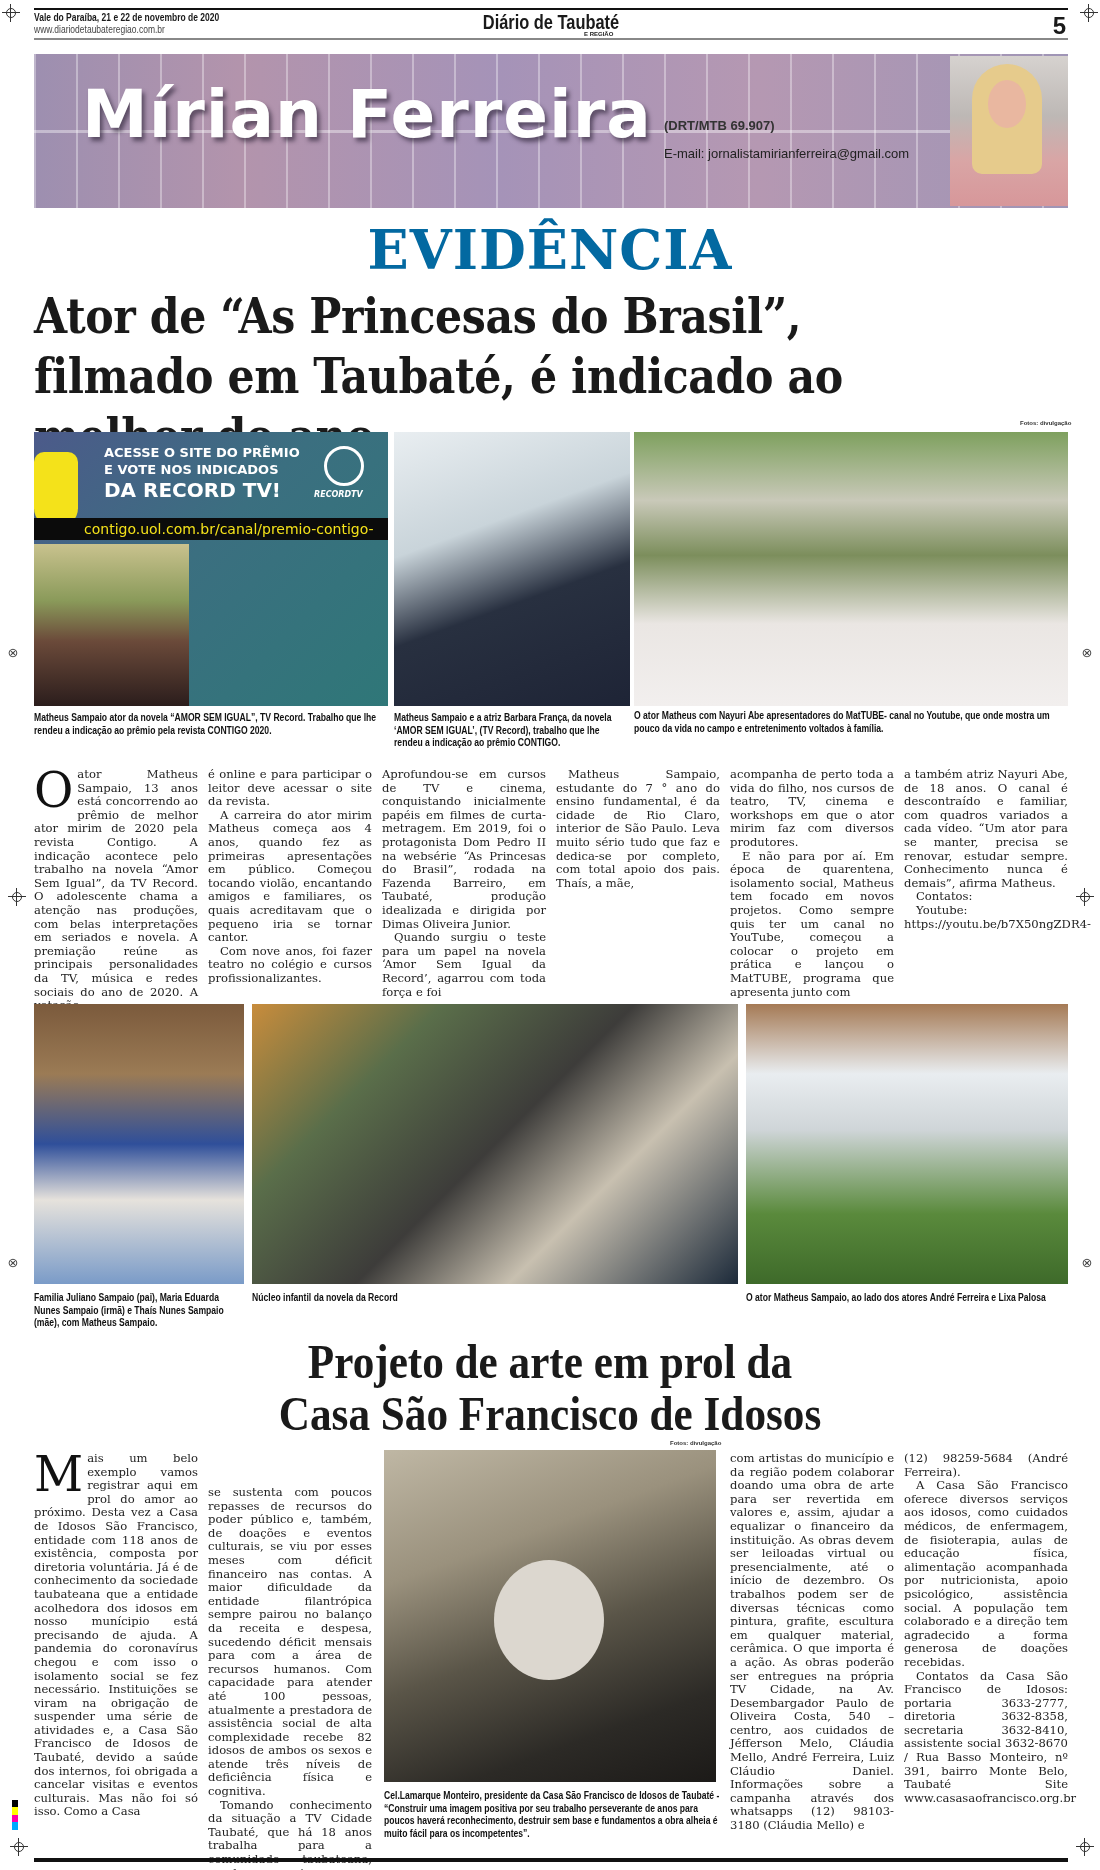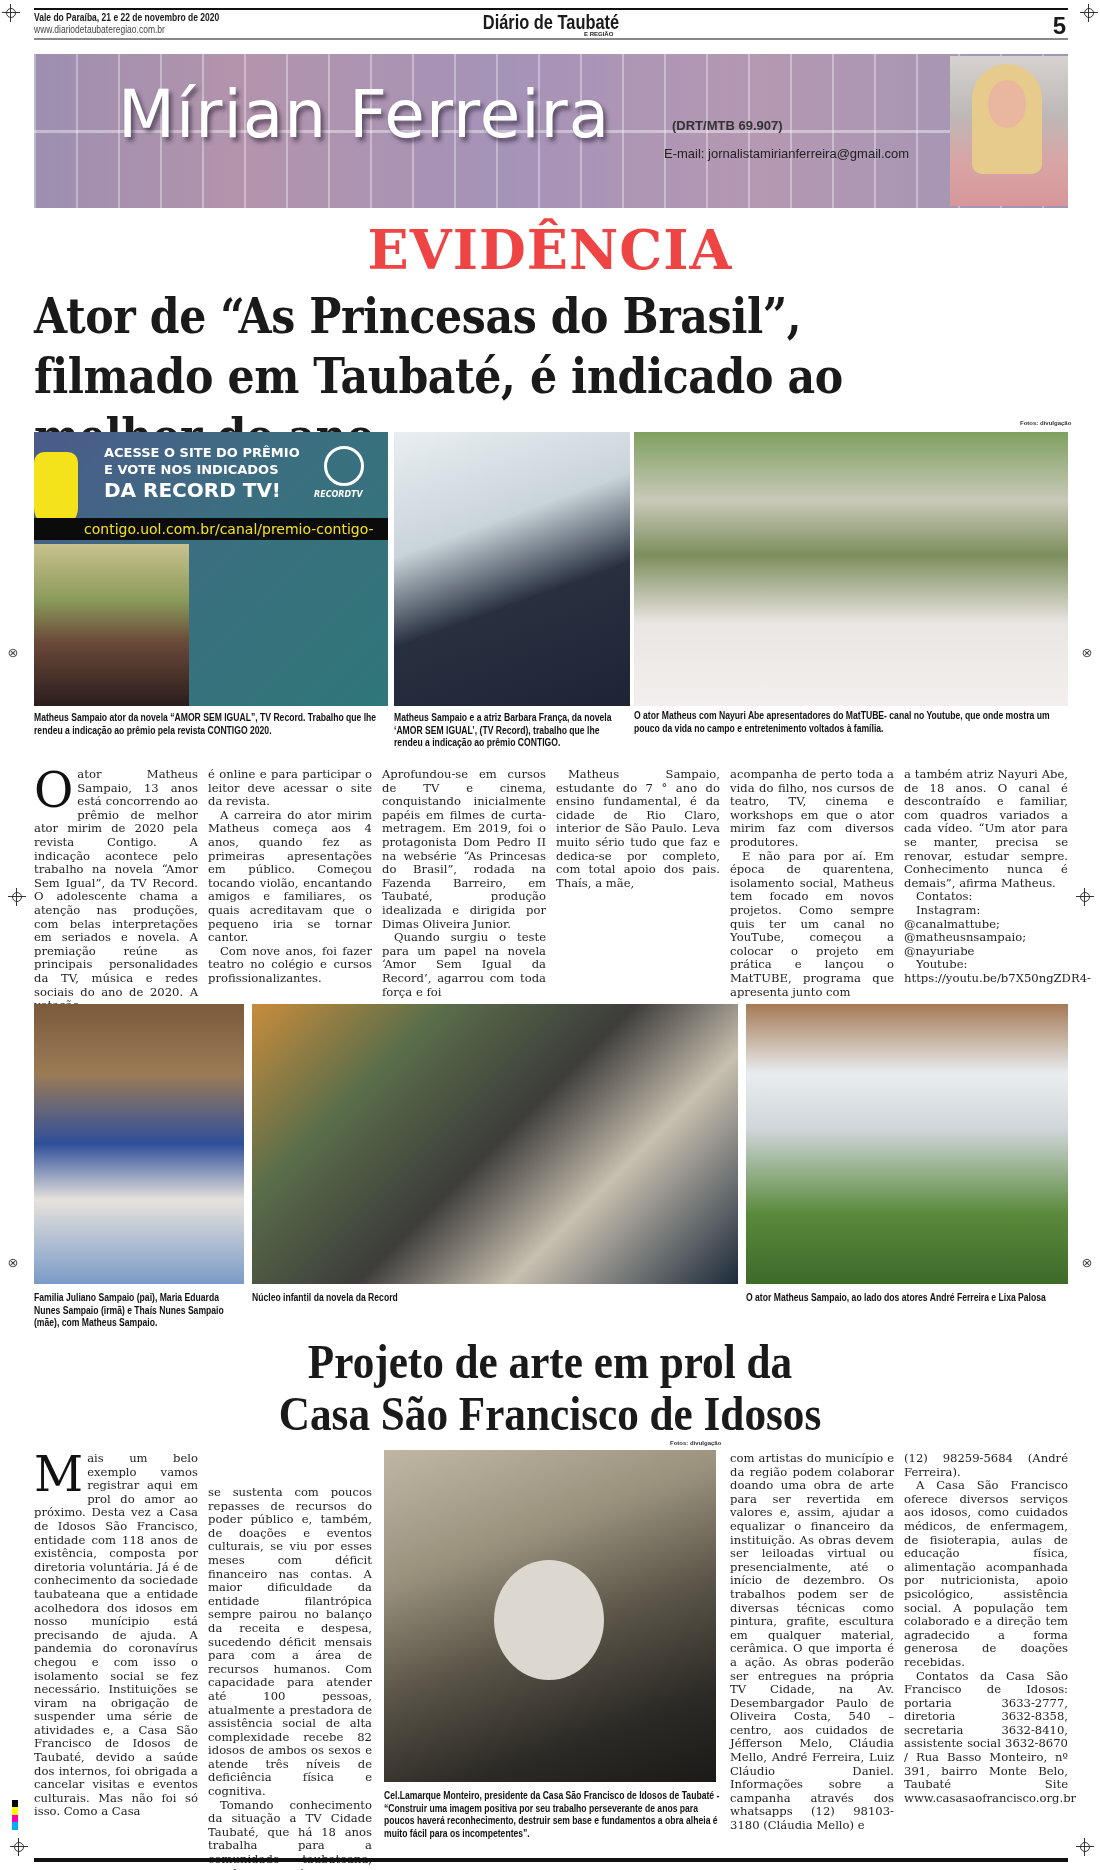--- a/index.html
+++ b/index.html
@@ -20,29 +20,29 @@
   .mh-title { position: absolute; left: 0; right: 0; top: 1px; text-align: center; font-family: "Liberation Sans", sans-serif; font-weight: bold; font-size: 20px; line-height: 22px; transform: scaleX(0.82); }
   .mh-sub { position: absolute; left: 550px; top: 21px; font-family: "Liberation Sans", sans-serif; font-size: 6px; font-weight: bold; }
   .mh-page { position: absolute; right: 2px; top: 2px; font-family: "Liberation Sans", sans-serif; font-weight: bold; font-size: 24px; }
 
   
   .banner { position: absolute; left: 34px; top: 54px; width: 1034px; height: 154px; overflow: hidden;
     background:
       repeating-linear-gradient(90deg, rgba(255,255,255,0.35) 0 2px, transparent 2px 42px),
       linear-gradient(180deg, transparent 0 76px, rgba(255,255,255,0.4) 76px 79px, transparent 79px),
       linear-gradient(90deg, #9d8fb0 0%, #b394ac 20%, #a593b8 45%, #b598b2 70%, #9f95b6 100%); }
-  .banner-name { position: absolute; left: 48px; top: 22px; font-family: "DejaVu Sans", sans-serif; font-weight: normal; font-size: 66px; color: #fff; letter-spacing: 1px; text-shadow: 3px 4px 4px rgba(40,30,50,0.6); margin-left: 36px; }
-  .banner-reg { position: absolute; left: 630px; top: 64px; font-family: "Liberation Sans", sans-serif; font-weight: bold; font-size: 13px; color: #333; margin-left: 8px; }
+  .banner-name { position: absolute; left: 48px; top: 22px; font-family: "DejaVu Sans", sans-serif; font-weight: bold; font-size: 66px; color: #fff; letter-spacing: 1px; text-shadow: 3px 4px 4px rgba(40,30,50,0.6); }
+  .banner-reg { position: absolute; left: 630px; top: 64px; font-family: "Liberation Sans", sans-serif; font-weight: bold; font-size: 13px; color: #333; }
   .banner-email { position: absolute; left: 630px; top: 92px; font-family: "Liberation Sans", sans-serif; font-size: 13px; color: #222; }
   .banner-photo { position: absolute; right: 0; top: 2px; width: 118px; height: 150px; background: linear-gradient(180deg, #d6d2cf 0%, #bdb8b5 40%, #d9a5a5 70%, #d7979a 100%); }
   .banner-photo .hair { position: absolute; left: 22px; top: 8px; width: 70px; height: 110px; border-radius: 35px 35px 10px 10px; background: #e6cb8c; }
   .banner-photo .face { position: absolute; left: 38px; top: 24px; width: 38px; height: 48px; border-radius: 50%; background: #e9b7a0; }
 
   
-  .kicker { position: absolute; left: 0; right: 0; top: 218px; text-align: center; font-family: "DejaVu Serif", serif; font-weight: bold; font-size: 54px; color: #ef4444; letter-spacing: 1px; }
+  .kicker { position: absolute; left: 0; right: 0; top: 218px; text-align: center; font-family: "DejaVu Serif", serif; font-weight: bold; font-size: 54px; color: #0369a1; letter-spacing: 1px; }
   .headline { position: absolute; left: 34px; top: 286px; width: 1040px; font-family: "DejaVu Serif", serif; font-size: 48px; line-height: 60px; letter-spacing: -0.5px; transform: scaleX(0.89); transform-origin: left; }
   .credit { position: absolute; font-family: "Liberation Sans", sans-serif; font-size: 6px; font-weight: bold; color: #333; }
 
   
   .photo { position: absolute; overflow: hidden; }
   .ph-ad { left: 34px; top: 432px; width: 354px; height: 274px; background: linear-gradient(135deg, #4c5a8a 0%, #3b6f80 45%, #2f7778 100%); }
   .ad-hand { position: absolute; left: 0; top: 20px; width: 44px; height: 76px; background: #f4e21a; border-radius: 10px 10px 20px 20px; }
   .ad-text { position: absolute; left: 70px; top: 12px; color: #fff; font-family: "DejaVu Sans", sans-serif; font-weight: bold; font-size: 13px; line-height: 17px; }
   .ad-text .big { font-size: 20px; line-height: 24px; }
   .ad-logo { position: absolute; left: 290px; top: 14px; width: 40px; height: 40px; border: 3px solid #fff; border-radius: 50%; }
@@ -163,21 +163,20 @@
 <div class="col" style="left:556px;top:768px;width:164px">
   <p class="ind">Matheus Sampaio, estudante do 7 ° ano do ensino fundamental, é da cidade de Rio Claro, interior de São Paulo. Leva muito sério tudo que faz e dedica-se por completo, com total apoio dos pais. Thaís, a mãe,</p>
 </div>
 <div class="col" style="left:730px;top:768px;width:164px">
   <p>acompanha de perto toda a vida do filho, nos cursos de teatro, TV, cinema e workshops em que o ator mirim faz com diversos produtores.</p>
   <p class="ind">E não para por aí. Em época de quarentena, isolamento social, Matheus tem focado em novos projetos. Como sempre quis ter um canal no YouTube, começou a colocar o projeto em prática e lançou o MatTUBE, programa que apresenta junto com</p>
 </div>
 <div class="col" style="left:904px;top:768px;width:164px">
   <p>a também atriz Nayuri Abe, de 18 anos. O canal é descontraído e familiar, com quadros variados a cada vídeo. “Um ator para se manter, precisa se renovar, estudar sempre. Conhecimento nunca é demais”, afirma Matheus.</p>
   <p class="ind">Contatos:</p>
-  <p class="ind">Instagram: @canalmattube; @matheusnsampaio; @nayuriabe</p>
   <p class="ind">Youtube: https://youtu.be/b7X50ngZDR4-</p>
 </div>
 
 <figure class="photo ph-family"></figure>
 <figure class="photo ph-novela"></figure>
 <figure class="photo ph-actors"></figure>
 <div class="caption" style="left:34px;top:1292px;width:240px">Familia Juliano Sampaio (pai), Maria Eduarda Nunes Sampaio (irmã) e Thaís Nunes Sampaio (mãe), com Matheus Sampaio.</div>
 <div class="caption" style="left:252px;top:1292px;width:300px">Núcleo infantil da novela da Record</div>
 <div class="caption" style="left:746px;top:1292px;width:380px">O ator Matheus Sampaio, ao lado dos atores André Ferreira e Lixa Palosa</div>
 

